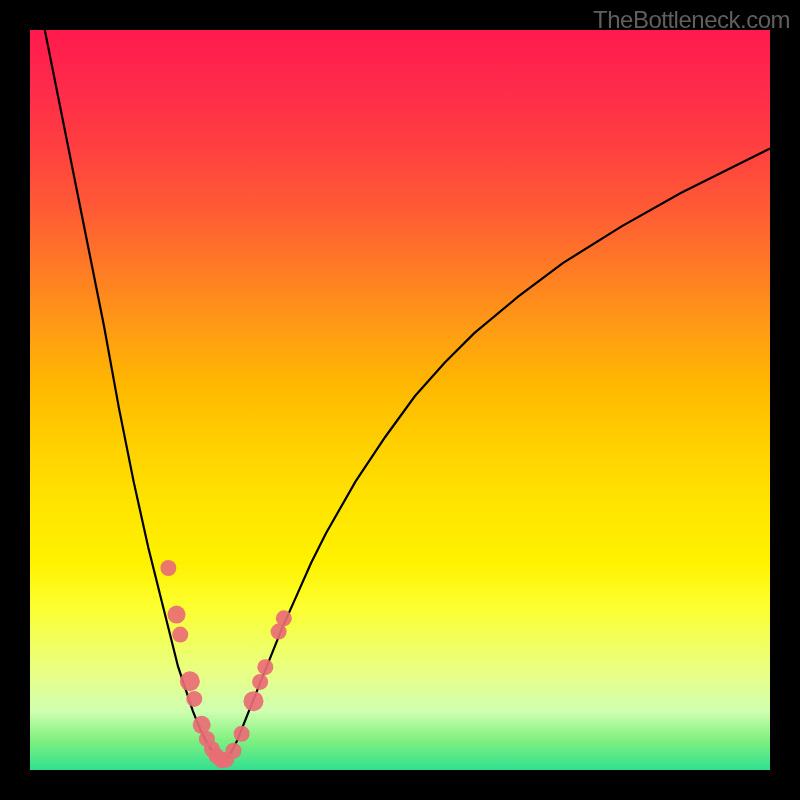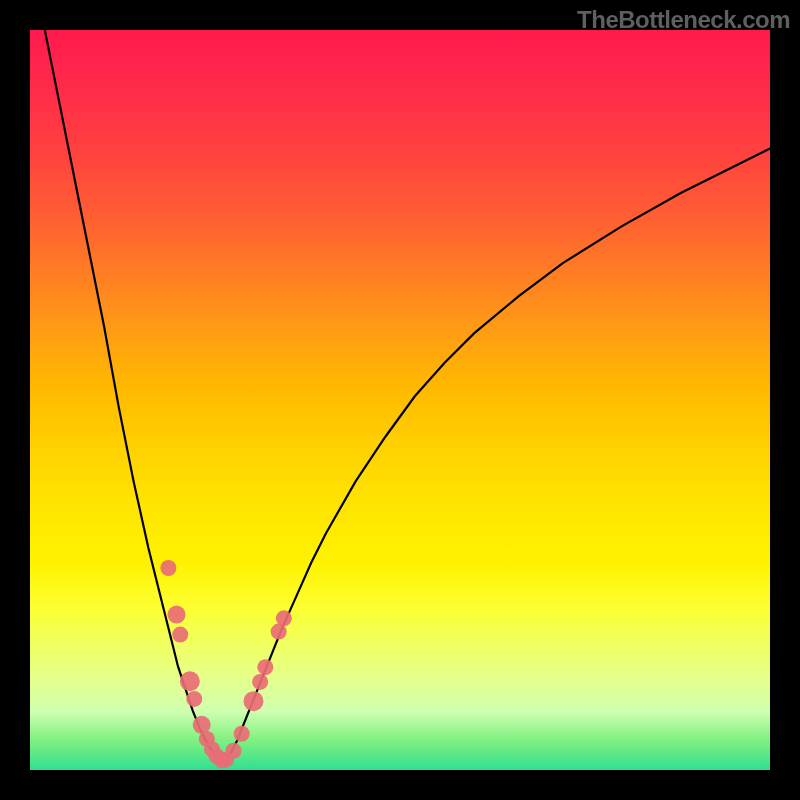--- a/index.html
+++ b/index.html
@@ -10,21 +10,21 @@
     position: relative;
     overflow: hidden;
     font-family: Arial, sans-serif;
   }
   .watermark {
     position: absolute;
     top: 6px;
     right: 10px;
     font-size: 24px;
     color: #5f5f5f;
-    font-weight: 700;
+    font-weight: 400;
     z-index: 10;
     letter-spacing: -0.5px;
   }
   .plot-area {
     position: absolute;
     left: 30px;
     top: 30px;
     width: 740px;
     height: 740px;
     background: linear-gradient(to bottom,

